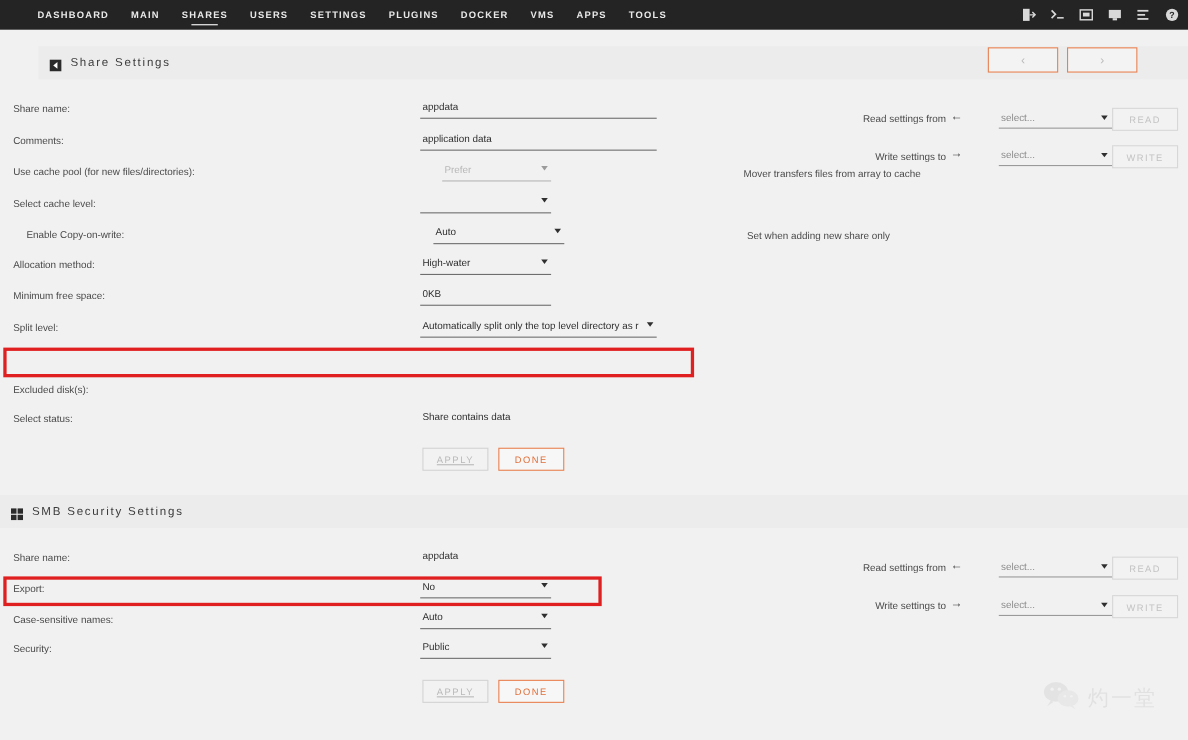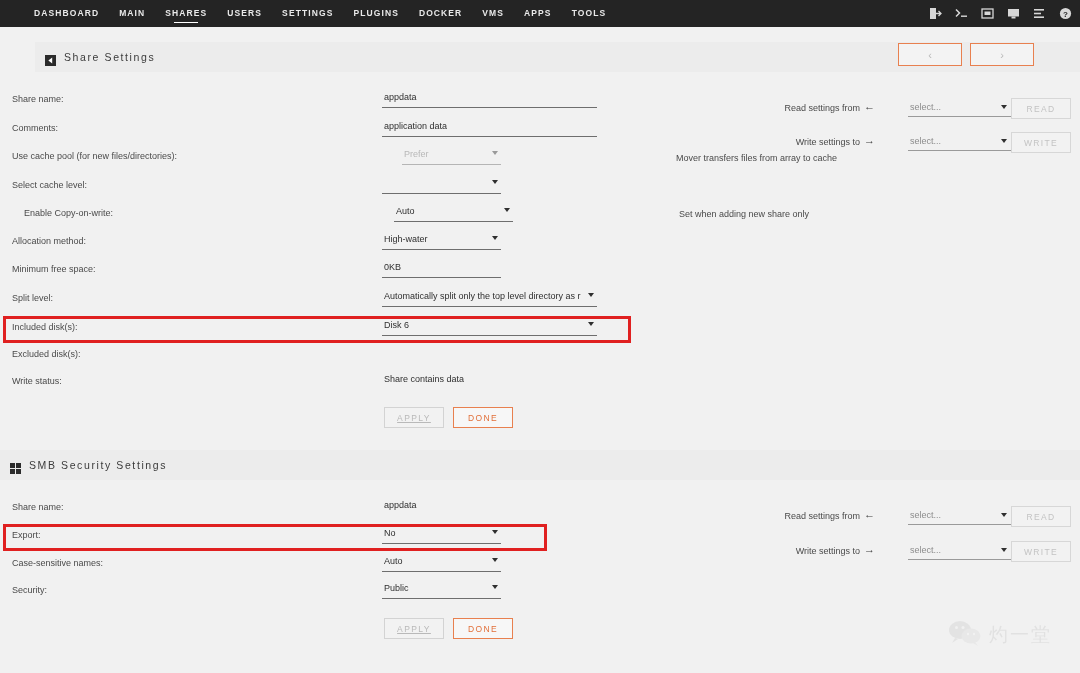--- a/index.html
+++ b/index.html
@@ -279,34 +279,27 @@
   </div>
 
   <div class="row" style="left:0; top:293px; width:620px;">
     <span class="lbl">Split level:</span>
     <div class="fld" style="left:382px; width:215px;">
       <div class="val sel">Automatically split only the top level directory as r</div>
       <span class="caret"></span>
     </div>
   </div>
 
-  <div class="row" style="left:0; top:322px; width:620px;">
-    <span class="lbl">Included disk(s):</span>
-    <div class="fld" style="left:382px; width:215px;">
-      <div class="val sel">Disk 6</div>
-      <span class="caret"></span>
-    </div>
-  </div>
 
   <div class="row" style="left:0; top:349px; width:620px;">
     <span class="lbl">Excluded disk(s):</span>
   </div>
 
   <div class="row" style="left:0; top:376px; width:620px;">
-    <span class="lbl">Write status:</span>
+    <span class="lbl">Select status:</span>
     <div class="fld" style="left:382px; width:215px;">
       <div class="val plain">Share contains data</div>
     </div>
   </div>
 
   <div class="act-btn act-apply" style="left:384px; top:407px;">APPLY</div>
   <div class="act-btn act-done" style="left:453px; top:407px;">DONE</div>
 
   <div class="rw-label" style="left:700px; top:103px; width:160px;">Read settings from</div>
   <div class="arrow" style="left:864px; top:100px;">←</div>

